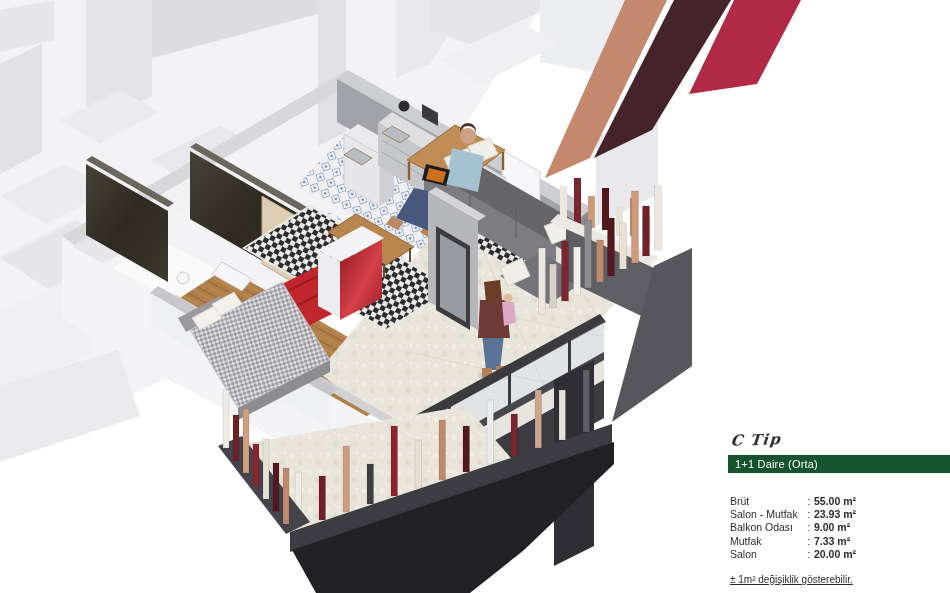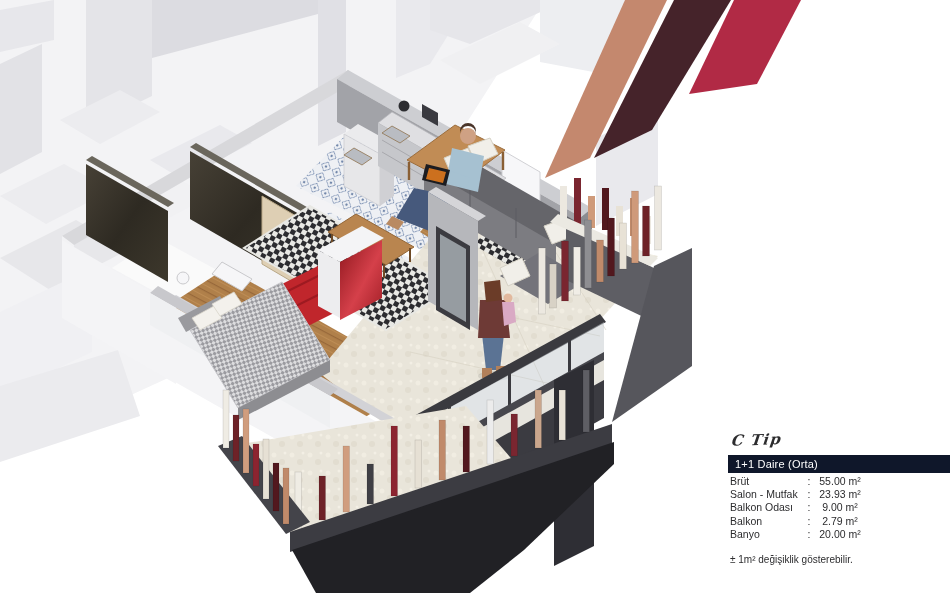--- a/index.html
+++ b/index.html
@@ -6,26 +6,26 @@
   .stage{position:relative;width:950px;height:593px;overflow:hidden;background:#ffffff;
          font-family:"Liberation Sans", sans-serif;}
   .scene-svg{position:absolute;left:0;top:0;}
   
   .panel{position:absolute;left:728px;top:431px;width:222px;color:#2c2c2e;}
   .type-label{display:inline-block;margin-left:4px;font-family:"DejaVu Serif",serif;
               font-style:italic;font-weight:bold;font-size:15px;letter-spacing:1px;
               transform:skewX(-10deg) rotate(-2deg);}
   .unit-bar{margin-top:6px;height:18px;line-height:18px;padding-left:7px;
             color:#ffffff;font-size:11px;letter-spacing:.2px;}
-  .area-table{margin-top:2px;margin-left:2px;width:136px;font-size:10.5px;line-height:13.2px;}
+  .area-table{margin-top:22px;margin-left:2px;width:136px;font-size:10.5px;line-height:13.2px;}
   .area-row{display:flex;}
   .area-row .lbl{flex:1;}
   .area-row .sep{width:10px;text-align:center;}
-  .area-row .val{width:52px;text-align:center;white-space:nowrap;}
-  .note{margin-top:13px;margin-left:2px;font-size:10px;}
+  .area-row .val{width:52px;text-align:left;white-space:nowrap;font-weight:bold;}
+  .note{margin-top:13px;margin-left:2px;font-size:10px;text-decoration:underline;}
 </style>
 </head>
 <body>
 
 <div class="stage">
 
 <svg class="scene-svg" width="950" height="593" viewBox="0 0 950 593">
   <defs>
     <pattern id="pWood" width="10" height="10" patternUnits="userSpaceOnUse" patternTransform="rotate(28)">
       <rect width="10" height="10" fill="#b0804a"></rect>
@@ -285,46 +285,46 @@
       <rect x="263" y="439" width="6" height="60" fill="#e6e0d4"></rect>
       <rect x="273" y="463" width="6" height="48" fill="#52181e"></rect>
       <rect x="283" y="468" width="6" height="56" fill="#c08a6a"></rect>
     </g>
     <polygon points="292,550 614,442 614,464 524,550 470,593 316,593" fill="#212125"></polygon>
   </g>
 </svg>
 
 <div class="panel">
   <div class="type-label">C Tip</div>
-  <div class="unit-bar" style="background:#0f172a;">
+  <div class="unit-bar" style="background:#14532d;">
     <span>1+1 Daire (Orta)</span>
   </div>
   <div class="area-table">
     <div class="area-row">
       <span class="lbl">Brüt</span>
       <span class="sep">:</span>
       <span class="val">55.00 m²</span>
     </div>
     <div class="area-row">
       <span class="lbl">Salon - Mutfak</span>
       <span class="sep">:</span>
       <span class="val">23.93 m²</span>
     </div>
     <div class="area-row">
       <span class="lbl">Balkon Odası</span>
       <span class="sep">:</span>
       <span class="val">9.00 m²</span>
     </div>
     <div class="area-row">
-      <span class="lbl">Balkon</span>
-      <span class="sep">:</span>
-      <span class="val">2.79 m²</span>
-    </div>
-    <div class="area-row">
-      <span class="lbl">Banyo</span>
+      <span class="lbl">Mutfak</span>
+      <span class="sep">:</span>
+      <span class="val">7.33 m²</span>
+    </div>
+    <div class="area-row">
+      <span class="lbl">Salon</span>
       <span class="sep">:</span>
       <span class="val">20.00 m²</span>
     </div>
   </div>
   <div class="note">± 1m²  değişiklik gösterebilir.</div>
 </div>
 
 </div>
 
 </body></html>

